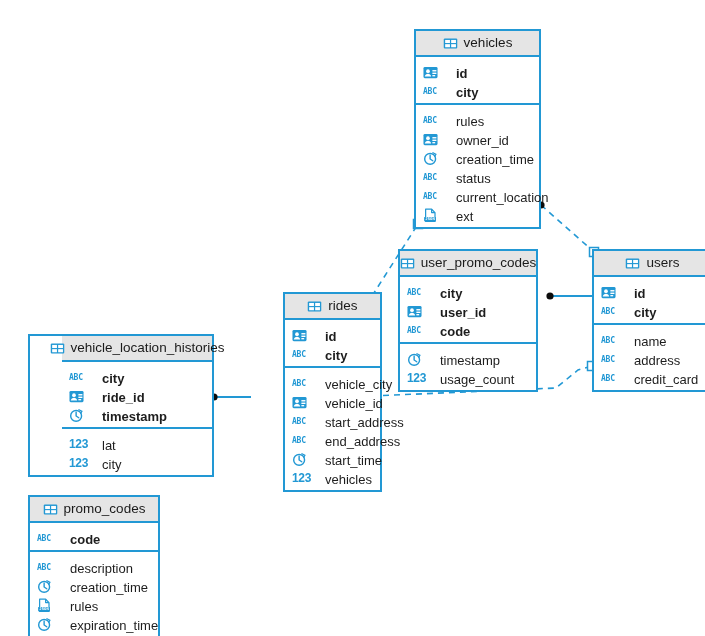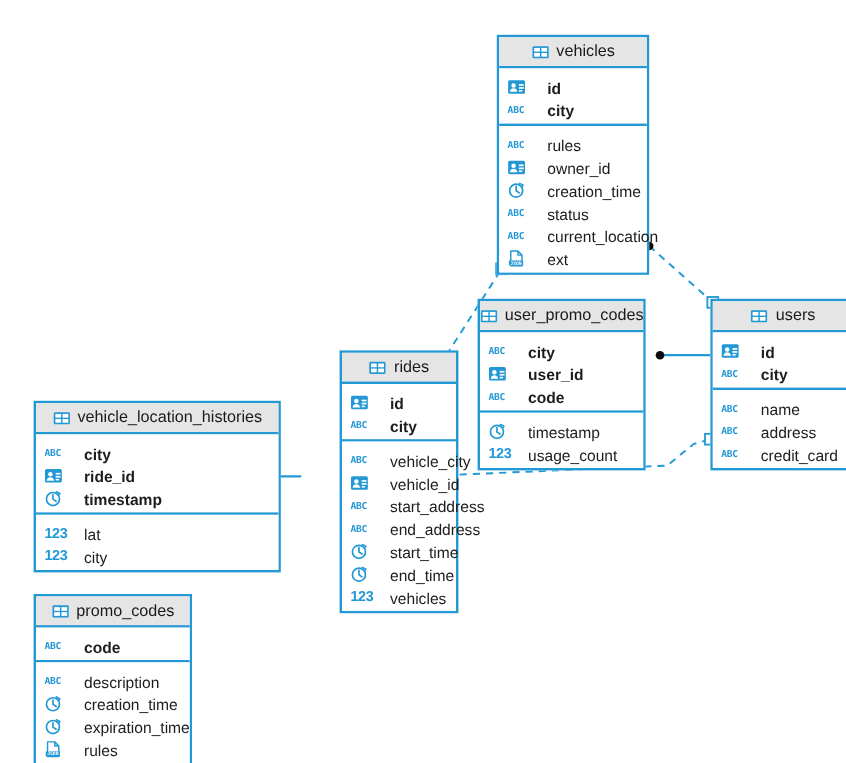--- a/index.html
+++ b/index.html
@@ -378,36 +378,26 @@
           <span class="ic">
             <svg width="15" height="15" viewBox="0 0 16 16">
               <circle cx="7.6" cy="8.4" r="5.8" fill="none" stroke="#2298d4" stroke-width="1.5"></circle>
               <path d="M7.6 4.6v3.9l2.8 1.9" fill="none" stroke="#2298d4" stroke-width="1.5" stroke-linecap="round"></path>
               <path d="M10.6 1.9l3.1 1.6-1.1 1.9" fill="none" stroke="#2298d4" stroke-width="1.4" stroke-linecap="round"></path>
             </svg>
           </span>
           <span class="col-name">start_time</span>
         </div>
         <div class="col">
-          <span class="ic">
-            <svg width="15" height="15" viewBox="0 0 16 16">
-              <circle cx="7.6" cy="8.4" r="5.8" fill="none" stroke="#2298d4" stroke-width="1.5"></circle>
-              <path d="M7.6 4.6v3.9l2.8 1.9" fill="none" stroke="#2298d4" stroke-width="1.5" stroke-linecap="round"></path>
-              <path d="M10.6 1.9l3.1 1.6-1.1 1.9" fill="none" stroke="#2298d4" stroke-width="1.4" stroke-linecap="round"></path>
-            </svg>
-          </span>
-          <span class="col-name">end_time</span>
-        </div>
-        <div class="col">
           <span class="ic ic-123">123</span>
           <span class="col-name">vehicles</span>
         </div>
       </div>
     </div>
-    <div class="tbl" style="left: 28px; top: 334px; width: 206px;">
+    <div class="tbl" style="left: 28px; top: 334px; width: 186px; padding-left: 32px;">
       <div class="tbl-head">
         <span class="ic">
           <svg width="15" height="15" viewBox="0 0 16 16">
             <rect x="0.8" y="2.6" width="14.4" height="10.8" rx="1.2" fill="#2298d4"></rect>
             <rect x="2.3" y="4.2" width="5.1" height="3.3" fill="#ffffff"></rect>
             <rect x="8.7" y="4.2" width="5.1" height="3.3" fill="#ffffff"></rect>
             <rect x="2.3" y="8.7" width="5.1" height="3.3" fill="#ffffff"></rect>
             <rect x="8.7" y="8.7" width="5.1" height="3.3" fill="#ffffff"></rect>
           </svg>
         </span>
@@ -483,33 +473,33 @@
               <circle cx="7.6" cy="8.4" r="5.8" fill="none" stroke="#2298d4" stroke-width="1.5"></circle>
               <path d="M7.6 4.6v3.9l2.8 1.9" fill="none" stroke="#2298d4" stroke-width="1.5" stroke-linecap="round"></path>
               <path d="M10.6 1.9l3.1 1.6-1.1 1.9" fill="none" stroke="#2298d4" stroke-width="1.4" stroke-linecap="round"></path>
             </svg>
           </span>
           <span class="col-name">creation_time</span>
         </div>
         <div class="col">
           <span class="ic">
             <svg width="15" height="15" viewBox="0 0 16 16">
-              <circle cx="7.6" cy="8.4" r="5.8" fill="none" stroke="#2298d4" stroke-width="1.5"></circle>
-              <path d="M7.6 4.6v3.9l2.8 1.9" fill="none" stroke="#2298d4" stroke-width="1.5" stroke-linecap="round"></path>
-              <path d="M10.6 1.9l3.1 1.6-1.1 1.9" fill="none" stroke="#2298d4" stroke-width="1.4" stroke-linecap="round"></path>
-            </svg>
-          </span>
-          <span class="col-name">expiration_time</span>
-        </div>
-        <div class="col">
-          <span class="ic">
-            <svg width="15" height="15" viewBox="0 0 16 16">
               <path d="M2.8 1.3h6.4l3.6 3.6v9.4H2.8z" fill="#ffffff" stroke="#2298d4" stroke-width="1.3" stroke-linejoin="round"></path>
               <path d="M9.2 1.3v3.6h3.6" fill="none" stroke="#2298d4" stroke-width="1.3" stroke-linejoin="round"></path>
               <rect x="1.2" y="9.6" width="12.6" height="4.6" rx="0.6" fill="#2298d4"></rect>
               <text x="7.5" y="13.3" font-size="4.2" font-family="DejaVu Sans Mono, monospace" fill="#ffffff" text-anchor="middle" font-weight="bold">JSON</text>
             </svg>
           </span>
           <span class="col-name">rules</span>
         </div>
+        <div class="col">
+          <span class="ic">
+            <svg width="15" height="15" viewBox="0 0 16 16">
+              <circle cx="7.6" cy="8.4" r="5.8" fill="none" stroke="#2298d4" stroke-width="1.5"></circle>
+              <path d="M7.6 4.6v3.9l2.8 1.9" fill="none" stroke="#2298d4" stroke-width="1.5" stroke-linecap="round"></path>
+              <path d="M10.6 1.9l3.1 1.6-1.1 1.9" fill="none" stroke="#2298d4" stroke-width="1.4" stroke-linecap="round"></path>
+            </svg>
+          </span>
+          <span class="col-name">expiration_time</span>
+        </div>
       </div>
     </div>
   </div>
 
 </body></html>

